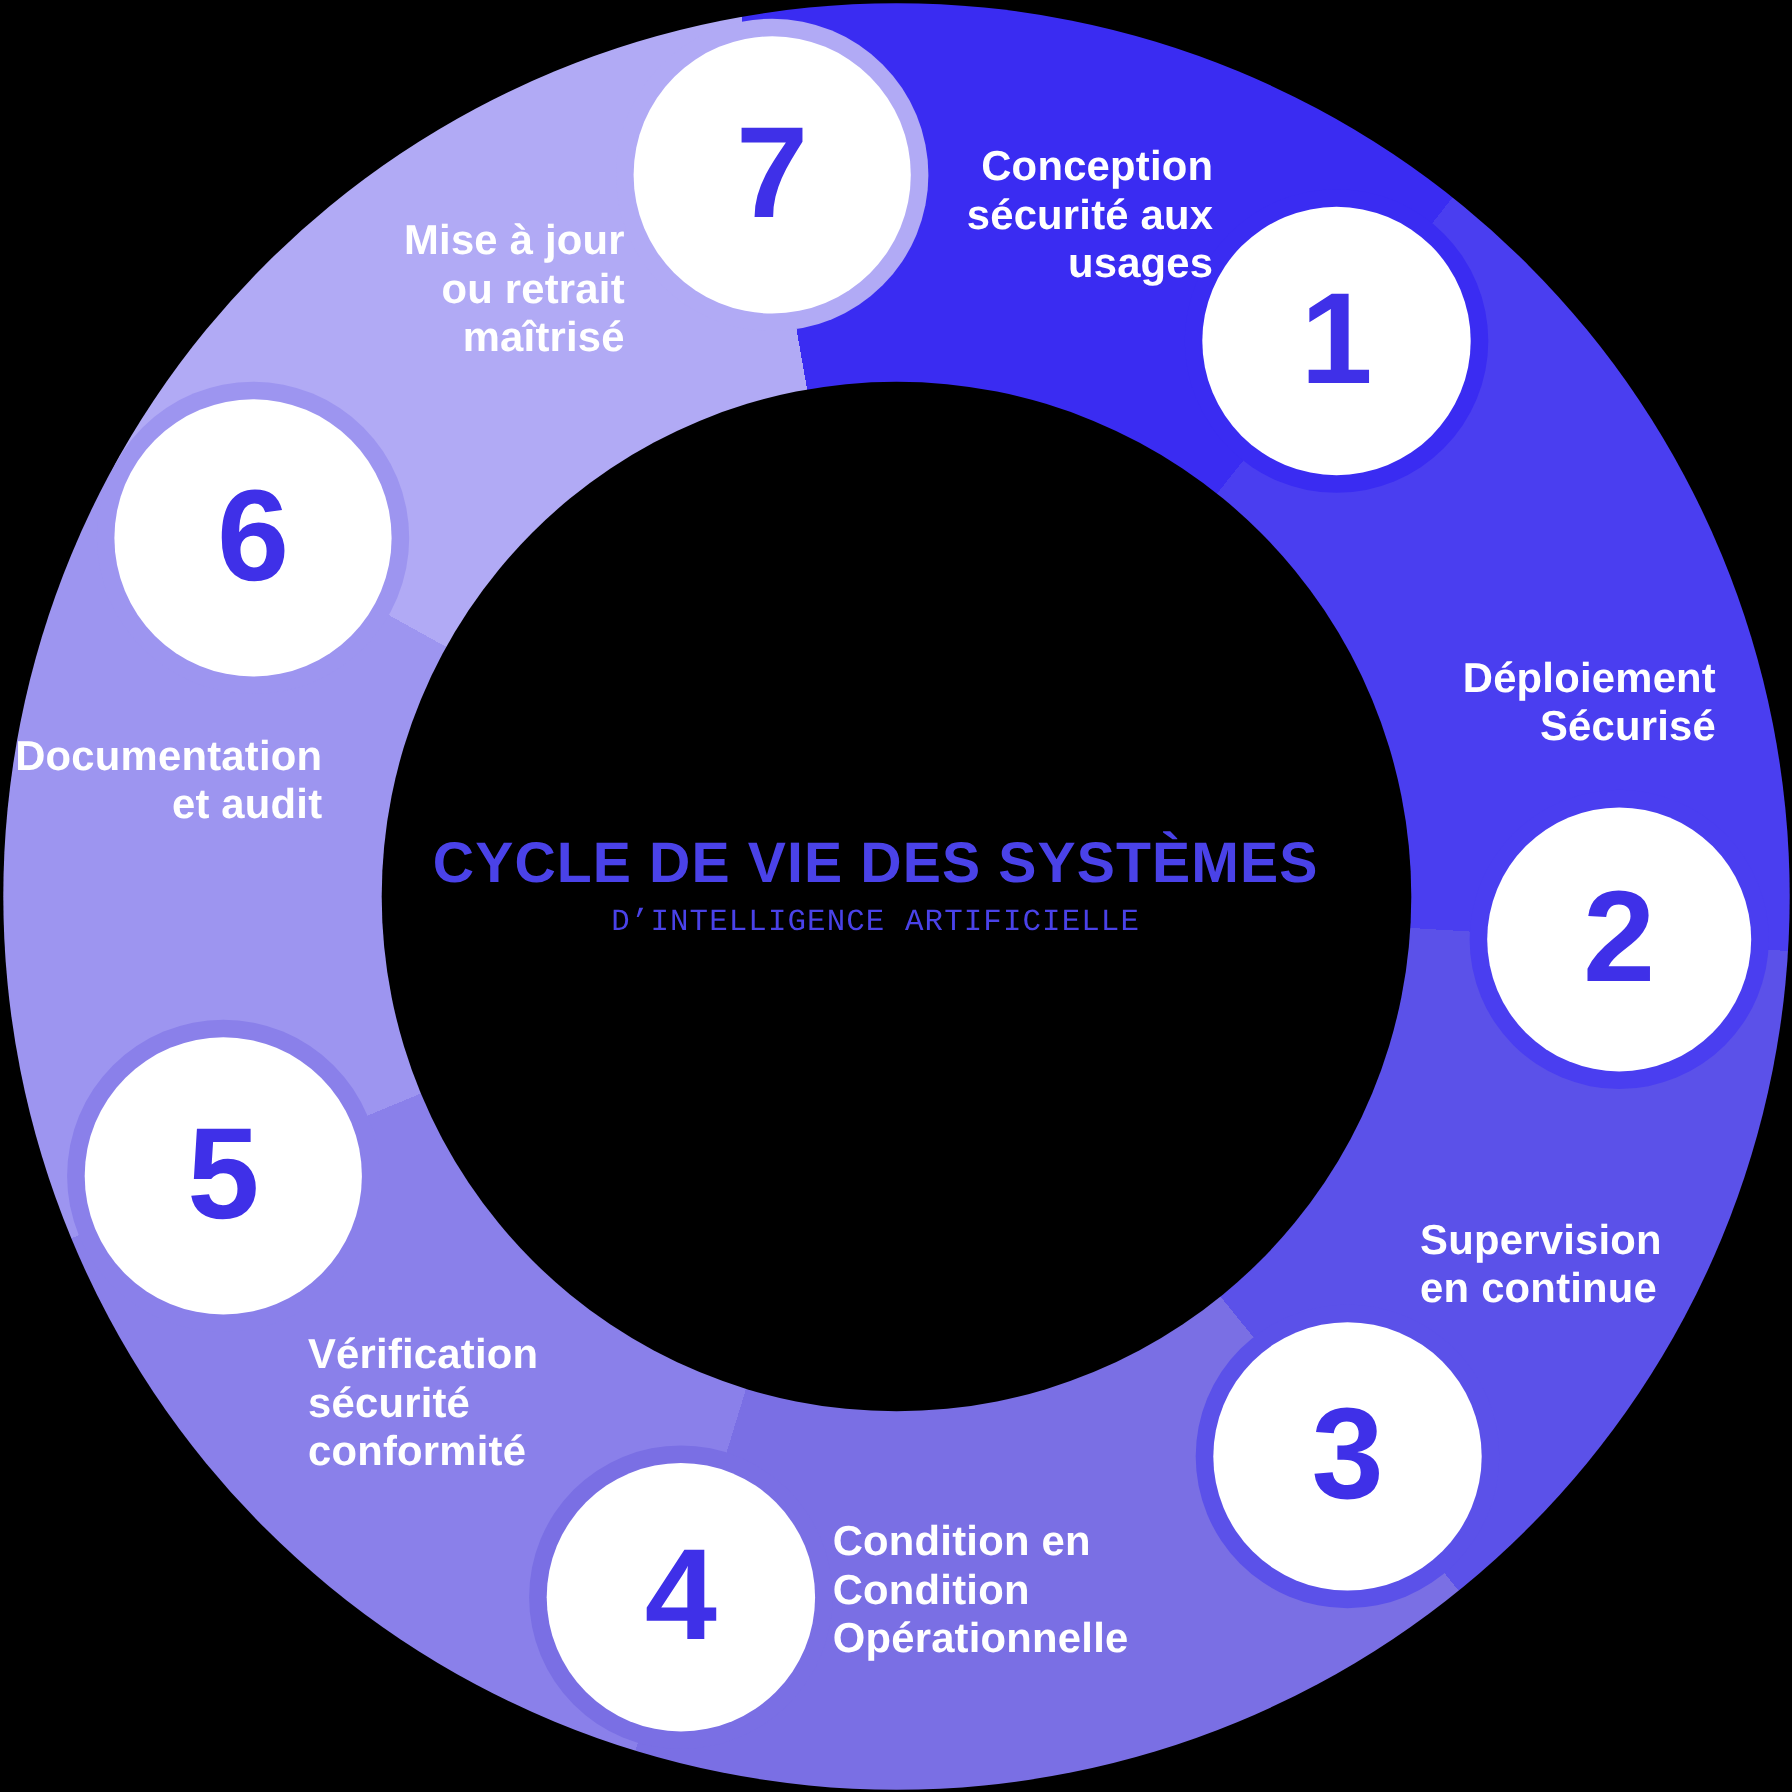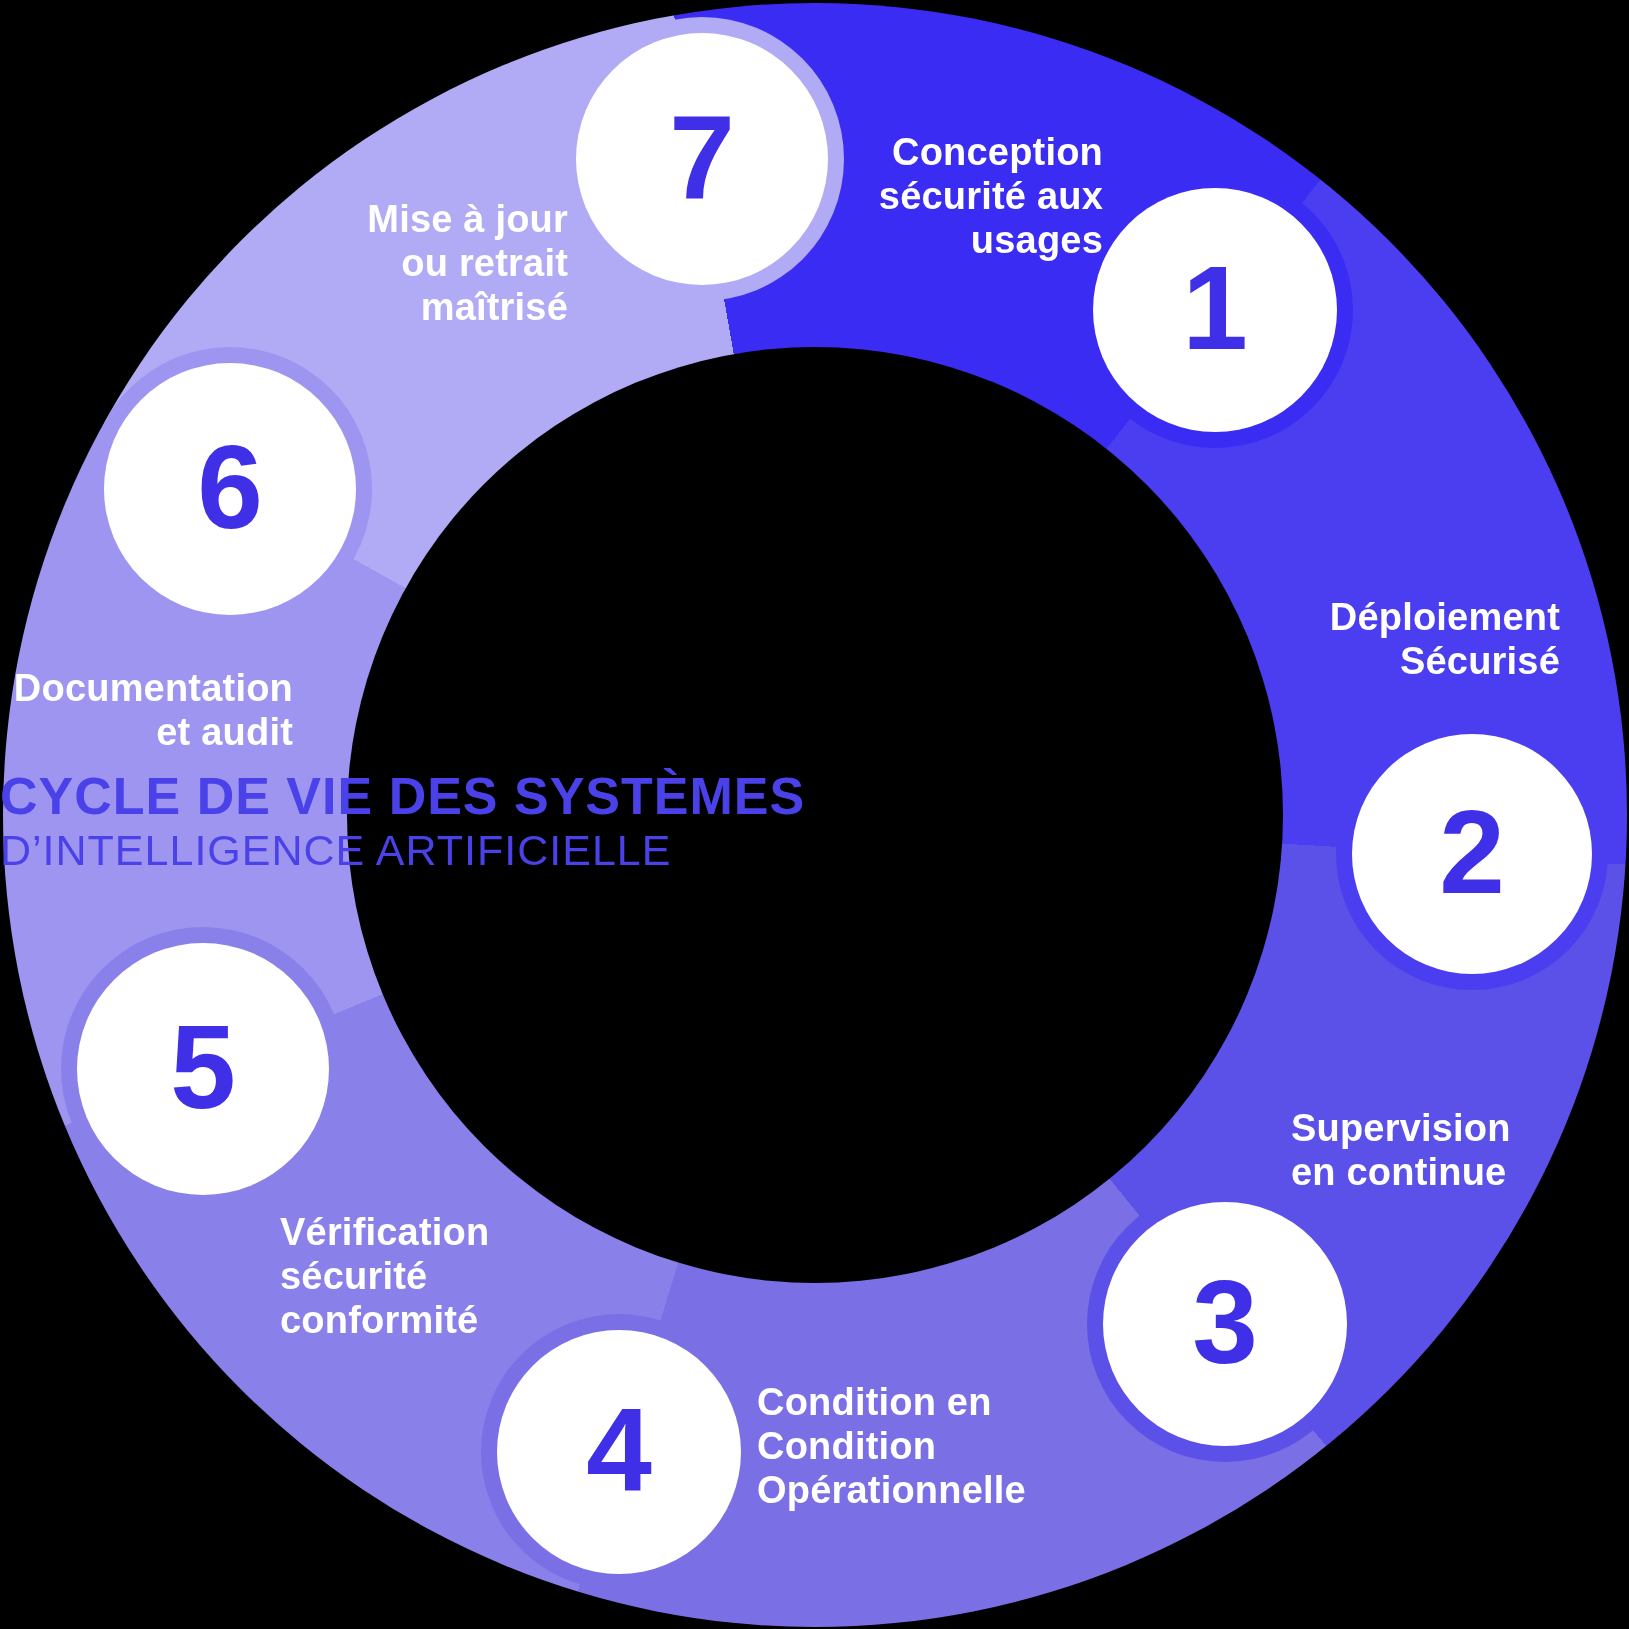--- a/index.html
+++ b/index.html
@@ -58,28 +58,27 @@
   .lbl-1{right:526px;  top:130px;  text-align:right;}
   .lbl-2{right:69px;   top:595px;  text-align:right;}
   .lbl-3{left:1291px;  top:1106px; text-align:left;}
   .lbl-4{left:757px;   top:1380px; text-align:left;}
   .lbl-5{left:252px;   top:1210px; text-align:left;}
   .lbl-6{right:1336px; top:666px;  text-align:right;}
   .lbl-7{right:1061px; top:197px;  text-align:right;}
 
   .title{
     position:absolute;left:0;top:756px;width:1592px;
-    text-align:left;
-    margin-top:11px;
+    text-align:center;
   }
   .title-line1{
     font-size:52px;line-height:58px;font-weight:800;letter-spacing:1px;
   }
   .title-line2{
-    font-size:43px;line-height:50px;font-weight:500;letter-spacing:1px;
+    font-size:28px;line-height:50px;font-weight:500;letter-spacing:1px;font-family:Liberation Mono, monospace;
   }
 </style>
 </head>
 <body style="background: rgb(0, 0, 0);">
 
 <div class="stage">
 
   <div class="ring" id="ring" style="background: conic-gradient(from -10deg, rgb(58, 44, 242) 0deg, rgb(58, 44, 242) 48.5deg, rgb(74, 62, 240) 48.5deg, rgb(74, 62, 240) 103.5deg, rgb(91, 81, 233) 103.5deg, rgb(91, 81, 233) 151deg, rgb(122, 111, 228) 151deg, rgb(122, 111, 228) 207deg, rgb(138, 128, 234) 207deg, rgb(138, 128, 234) 257.5deg, rgb(157, 149, 240) 257.5deg, rgb(157, 149, 240) 309deg, rgb(177, 170, 245) 309deg, rgb(177, 170, 245) 360deg);"></div>
   <div class="hole"></div>
 

